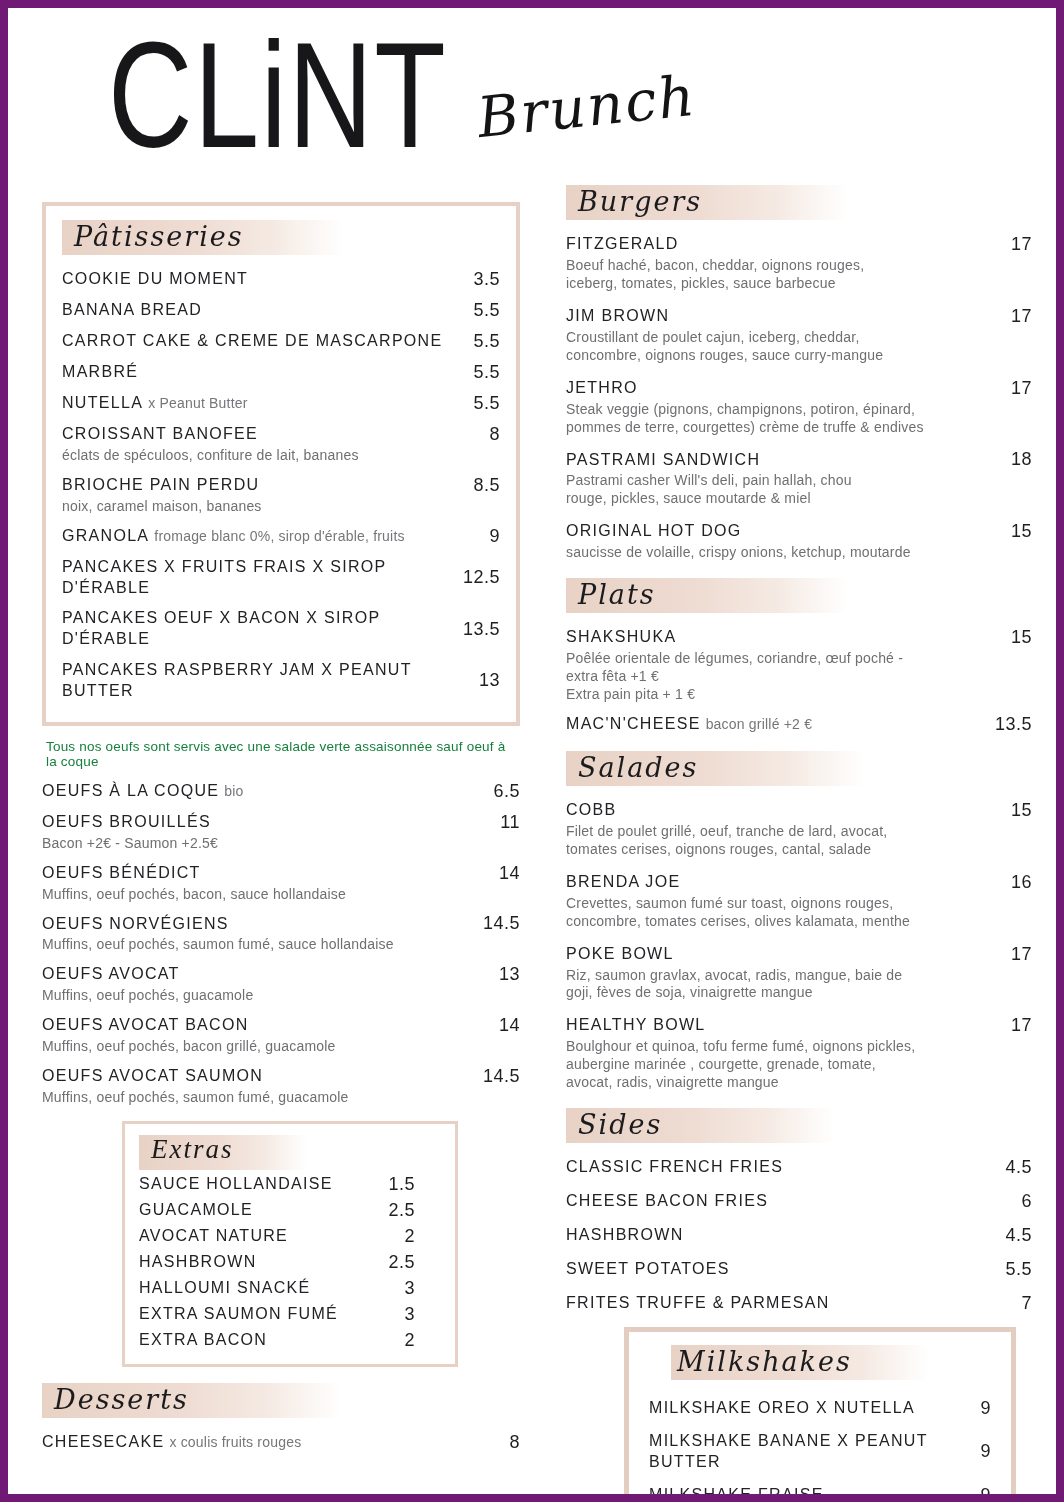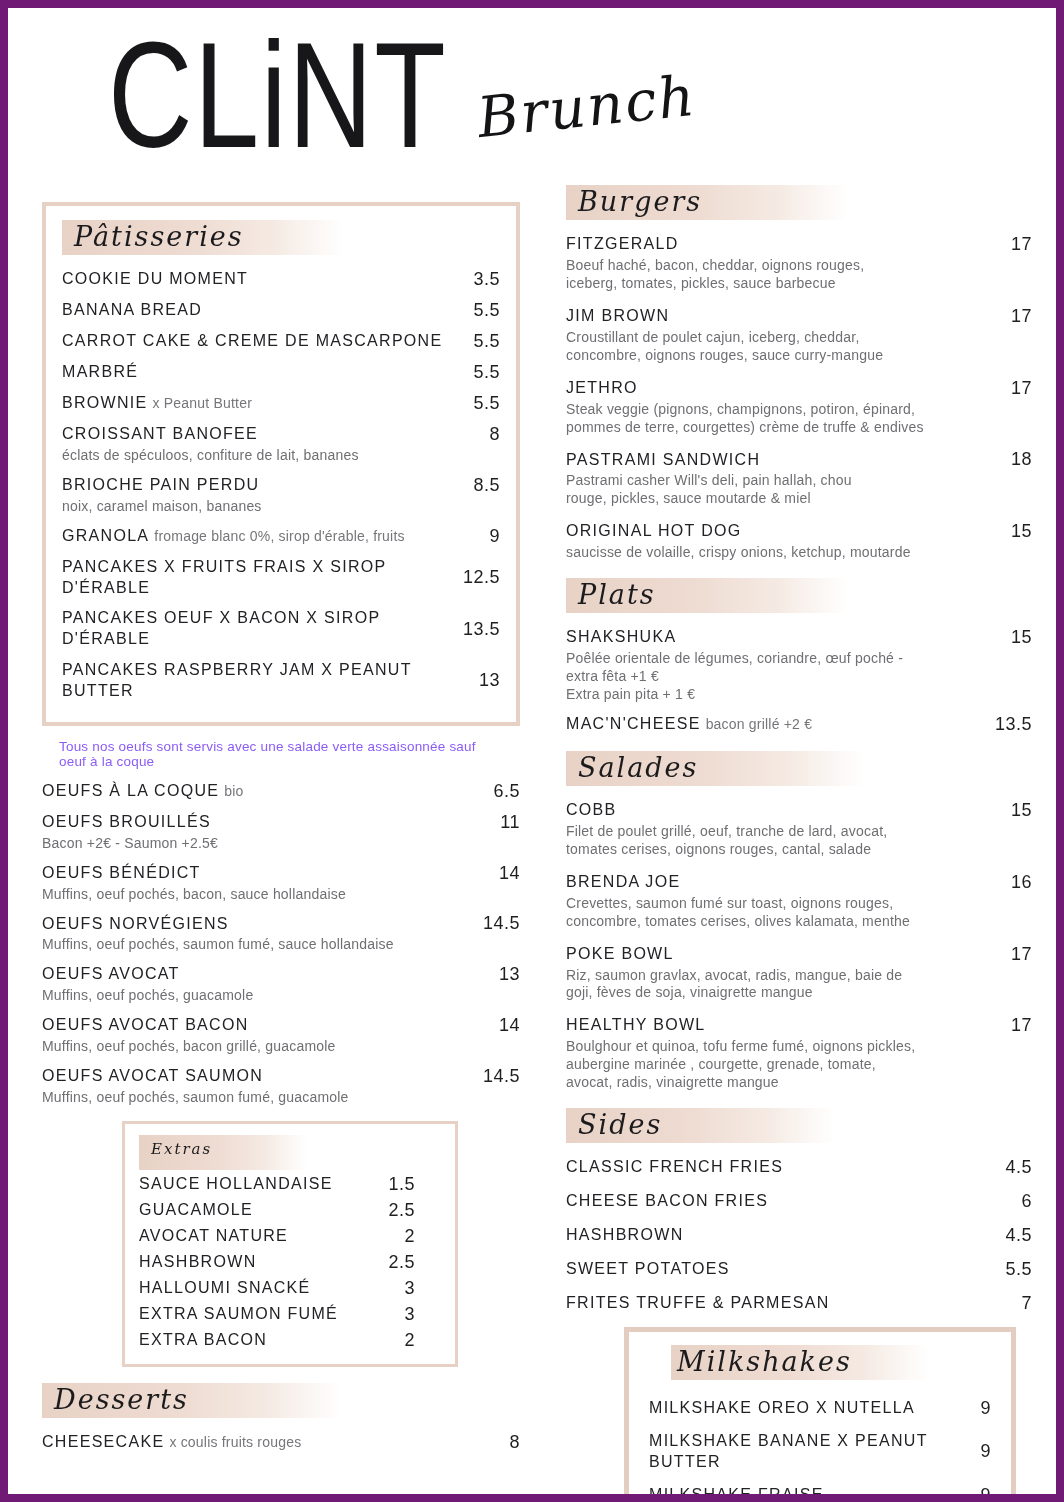--- a/index.html
+++ b/index.html
@@ -61,30 +61,30 @@
 
   
   .item { margin-bottom: 10px; }
   .row { display:flex; align-items:center; }
   .left { flex:1; padding-right: 10px; }
   .name { font-size: 16px; letter-spacing: 1.3px; color:#222226; line-height:1.3; }
   .sub  { font-size: 14px; color:#76767a; letter-spacing:0.2px; margin-left: 5px; }
   .price{ font-size: 18px; color:#1f1f22; min-width: 42px; text-align:right; letter-spacing:0.5px; flex:none; }
   .desc { font-size: 14px; color:#6f6f73; line-height: 1.28; margin-top: 2px;
           white-space: pre-line; letter-spacing: 0.2px; max-width: 420px; }
-  .note { font-size: 13.5px; color:#8b5cf6; margin: 0 17px 12px; letter-spacing:0.2px; }
+  .note { font-size: 13.5px; color:#15803d; margin: 0 4px 12px; letter-spacing:0.2px; }
 
   .menu-section { margin-top: 13px; }
 
   
   .boxed { border: 4px solid #e7d1c5; padding: 11px 16px 10px; margin-top: 20px; }
 
   .extras-box { margin: 14px 0 0 80px; width: 336px; border-width: 3px; padding: 8px 14px 8px; }
   .extras-box .swash { height: 36px; margin-bottom: 6px; }
-  .extras-box .swash-text { font-size: 15px; line-height: 34px; }
+  .extras-box .swash-text { font-size: 27px; line-height: 34px; font-family: Liberation Serif, serif; }
   .extras-box .item { margin-bottom: 5px; }
   .extras-box .price { margin-right: 26px; }
 
   .milkshakes-box { margin: 10px 0 0 58px; width: 392px; border-width: 5px; border-color:#e3ccc0; padding: 8px 20px 12px; }
   .milkshakes-box .swash { margin: 2px 0 14px; }
   .milkshakes-box .swash-text { padding-left: 28px; }
   .milkshakes-box .item { margin-bottom: 12px; }
 
   .spaced .item { margin-bottom: 13px; }
 </style>
@@ -136,21 +136,21 @@
             <div class="item">
               <div class="row">
                 <span class="left"><span class="name">MARBRÉ</span></span>
                 <span class="price">5.5</span>
               </div>
 
             </div>
 
             <div class="item">
               <div class="row">
-                <span class="left"><span class="name">BROWNIE</span><span class="sub">x Peanut Butter</span></span>
+                <span class="left"><span class="name">NUTELLA</span><span class="sub">x Peanut Butter</span></span>
                 <span class="price">5.5</span>
               </div>
 
             </div>
 
             <div class="item">
               <div class="row">
                 <span class="left"><span class="name">CROISSANT BANOFEE</span></span>
                 <span class="price">8</span>
               </div>

